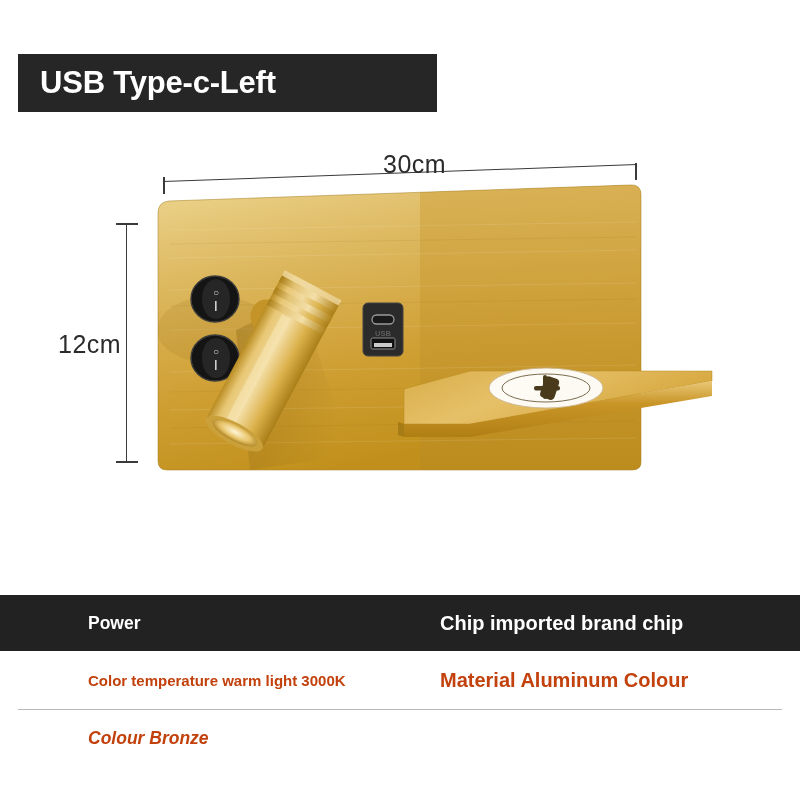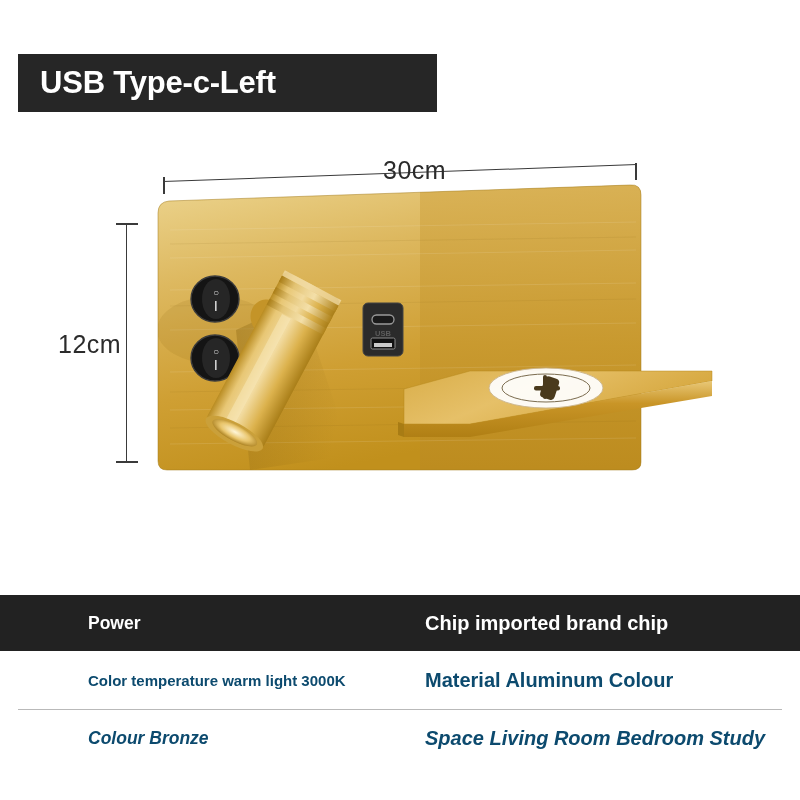--- a/index.html
+++ b/index.html
@@ -29,21 +29,21 @@
   }
 
   
   .dim-label{
     position:absolute;
     color:#2b2b2b;
     font-size:25px;
     letter-spacing:0.5px;
     white-space:nowrap;
   }
-  .dim-30{left:383px;top:156px;}
+  .dim-30{left:383px;top:150px;}
   .dim-12{left:58px;top:330px;}
   
   .h-dim-wrap{
     position:absolute;left:163px;top:170px;width:474px;height:24px;
   }
   .h-dim-line{
     position:absolute;left:0;top:11px;width:474px;height:1.4px;
     background:#3a3a3a;
     transform:rotate(-2.05deg);
     transform-origin:left center;
@@ -78,24 +78,24 @@
   .row-light{height:58px;background:transparent;}
   .row-2{top:56px;}
   .row-3{top:114px;font-style:italic;}
   .divider{
     position:absolute;left:18px;top:114px;width:764px;height:1px;
     background:#b9b9b9;
   }
   .cell-left{
     position:absolute;left:88px;display:flex;align-items:baseline;gap:28px;
   }
-  .cell-right{position:absolute;left:425px;}
+  .cell-right{position:absolute;left:440px;}
 
   .lbl-dark{color:#ffffff;font-weight:bold;}
-  .lbl-light{color:#0c4a6e;font-weight:bold;text-align:center;}
+  .lbl-light{color:#c2410c;font-weight:bold;text-align:center;}
 
   .sz-md{font-size:17.5px;}
   .sz-lg{font-size:20px;}
   .sz-sm{font-size:15px;}
   .power-val{
     color:#efefef;font-size:26px;font-weight:normal;letter-spacing:0.5px;
   }
 </style>
 </head>
 <body>
@@ -284,17 +284,16 @@
 
     <div class="spec-row row-light row-2">
       <div class="cell-left lbl-light sz-sm">Color temperature warm light 3000K</div>
       <div class="cell-right lbl-light sz-lg">Material Aluminum Colour</div>
     </div>
 
     <div class="divider"></div>
 
     <div class="spec-row row-light row-3">
       <div class="cell-left lbl-light sz-md">Colour Bronze</div>
-      <div class="cell-right lbl-light sz-lg">Space Living Room Bedroom Study</div>
     </div>
 
   </div>
 </div>
 
 </body></html>

